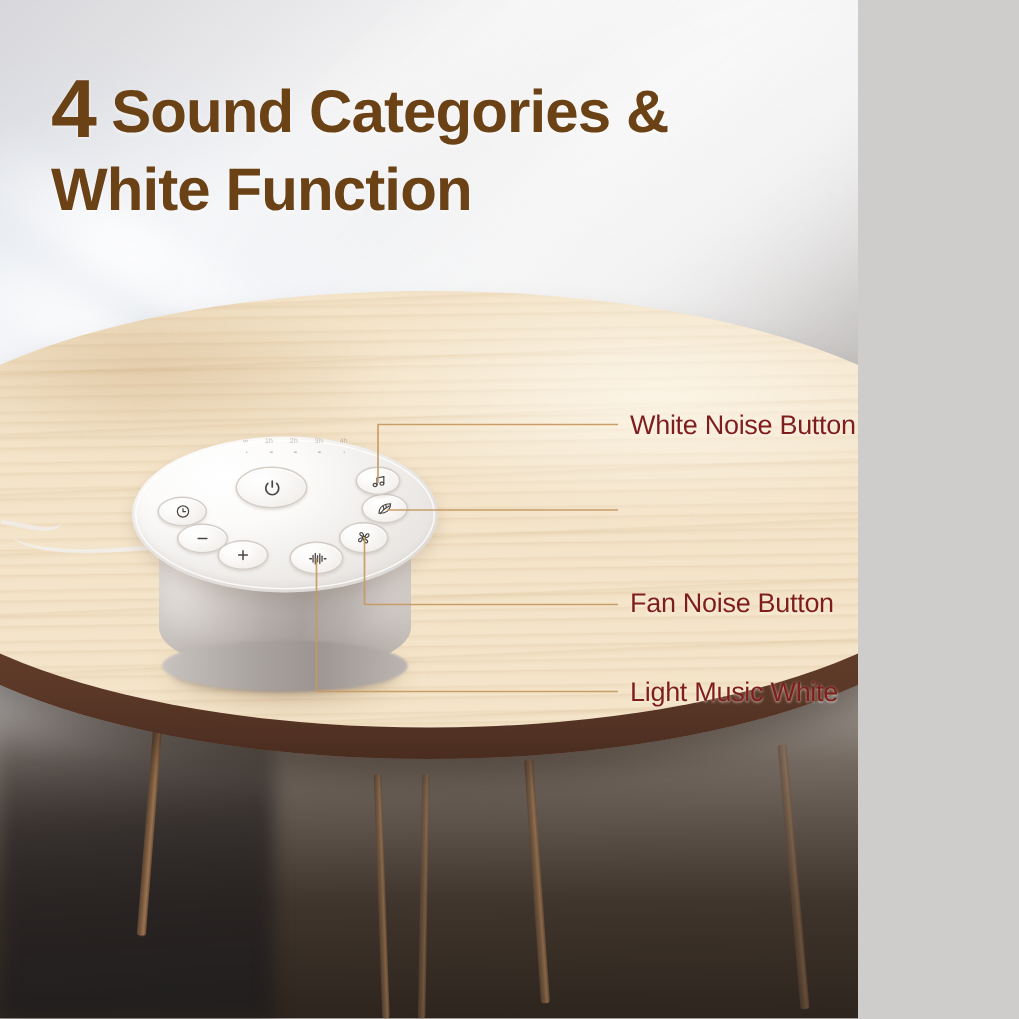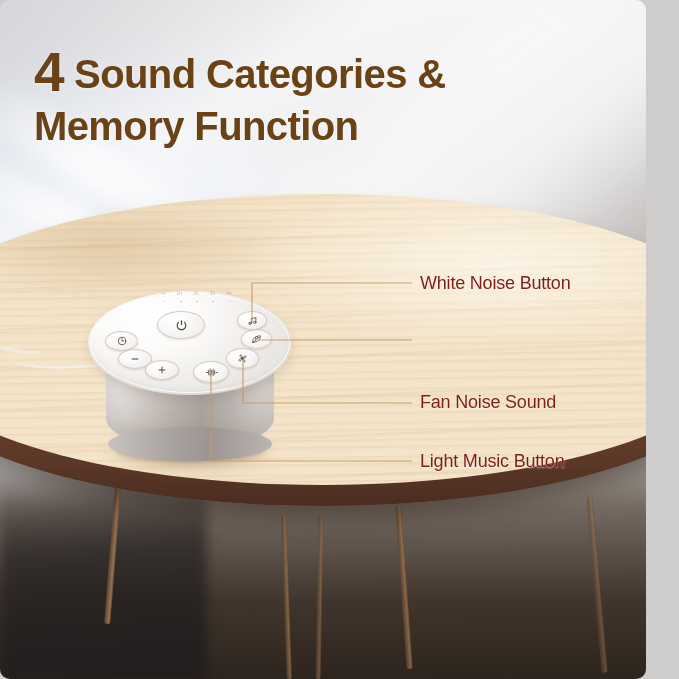--- a/index.html
+++ b/index.html
@@ -3,21 +3,21 @@
 <meta charset="utf-8">
 <title>Sound Machine Product Feature</title>
 <style>
   * { margin:0; padding:0; box-sizing:border-box; }
   html,body { width:679px; height:679px; overflow:hidden; }
   body {
     font-family:"Liberation Sans", sans-serif;
     background:#cfcdcb;
     position:relative;
   }
-  #stage { position:absolute; inset:0; width:646px; height:679px; overflow:hidden;border-radius:10px; }
+  #stage { position:absolute; inset:0; width:572px; height:679px; overflow:hidden; }
 
   
   .bg-base {
     position:absolute; inset:0;
     background:
       linear-gradient(165deg, #d7d7db 0%, #cdccd0 18%, #c8c6c6 34%, #bfbbb8 52%, #b6b1ac 70%, #aca6a0 100%);
   }
   
   .bg-sheet-a {
     position:absolute; left:-10%; top:-30%; width:135%; height:95%;
@@ -415,20 +415,20 @@
 
         <path d="M243 358 V 403 H 412"></path>
 
         <path d="M211 372 V 461 H 412"></path>
       </g>
     </svg>
   </div>
 
   <div class="headline">
     <span class="big">4</span><span> Sound Categories &amp;</span><br>
-    <span>Memory Function</span>
+    <span>White Function</span>
   </div>
 
   <div class="label label-1">White Noise Button</div>
-  <div class="label label-3">Fan Noise Sound</div>
-  <div class="label label-4">Light Music Button</div>
+  <div class="label label-3">Fan Noise Button</div>
+  <div class="label label-4">Light Music White</div>
 
 </div>
 
 </body></html>

